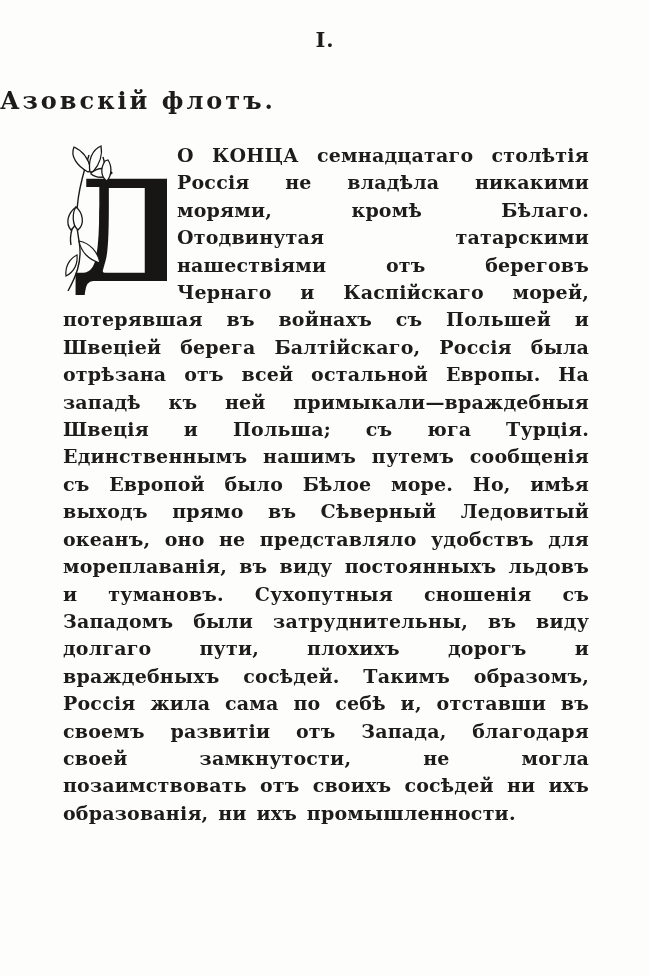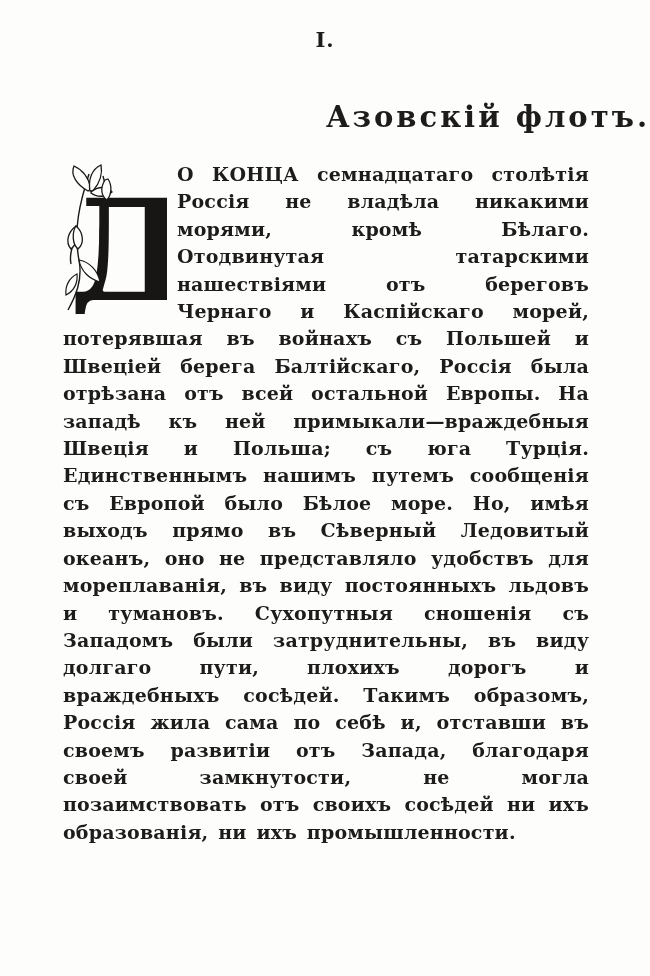--- a/index.html
+++ b/index.html
@@ -19,23 +19,23 @@
     color: #1d1c1a;
   }
   .chapter-number {
     text-align: center;
     padding-top: 27px;
     font-size: 21px;
     font-weight: bold;
     letter-spacing: 1px;
   }
   .chapter-title {
-    text-align: right;
-    margin-top: 48px;
-    font-size: 29px;
+    text-align: left;
+    margin-top: 34px;
+    font-size: 24px;
     font-weight: bold;
     letter-spacing: 3px;
   }
   .body-text {
     margin: 27px 61px 0 63px;
     font-size: 19px;
     line-height: 27.4px;
     font-weight: bold;
     text-align: justify;
     word-spacing: 3px;

